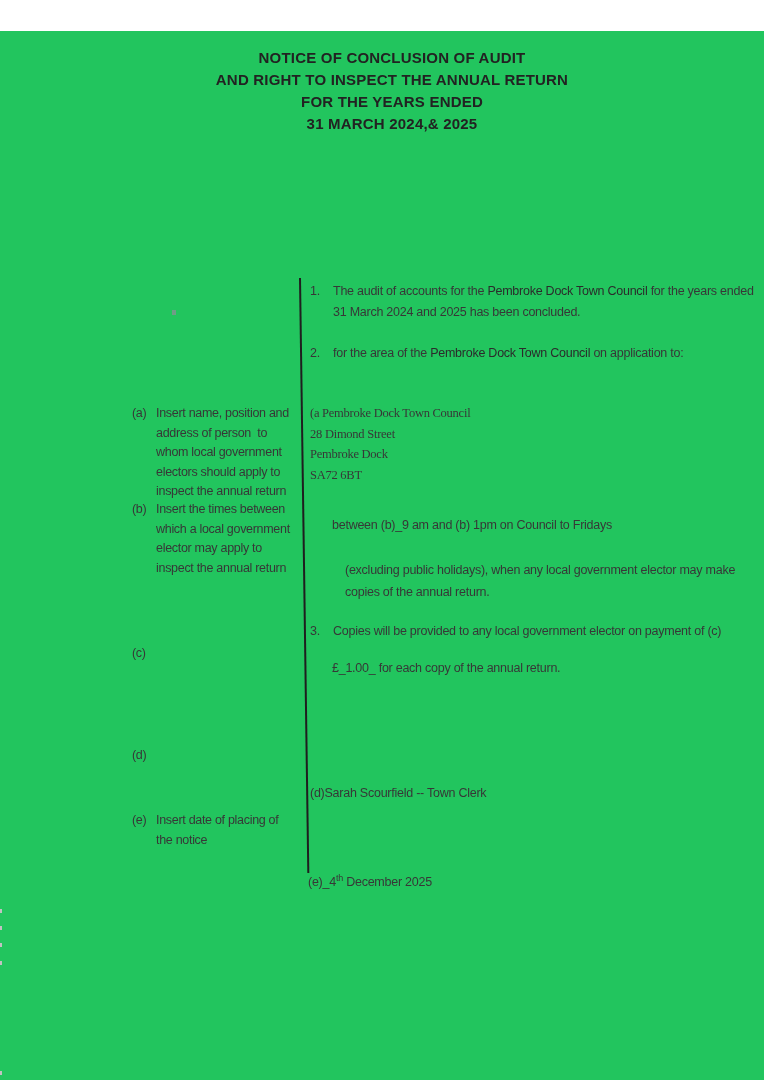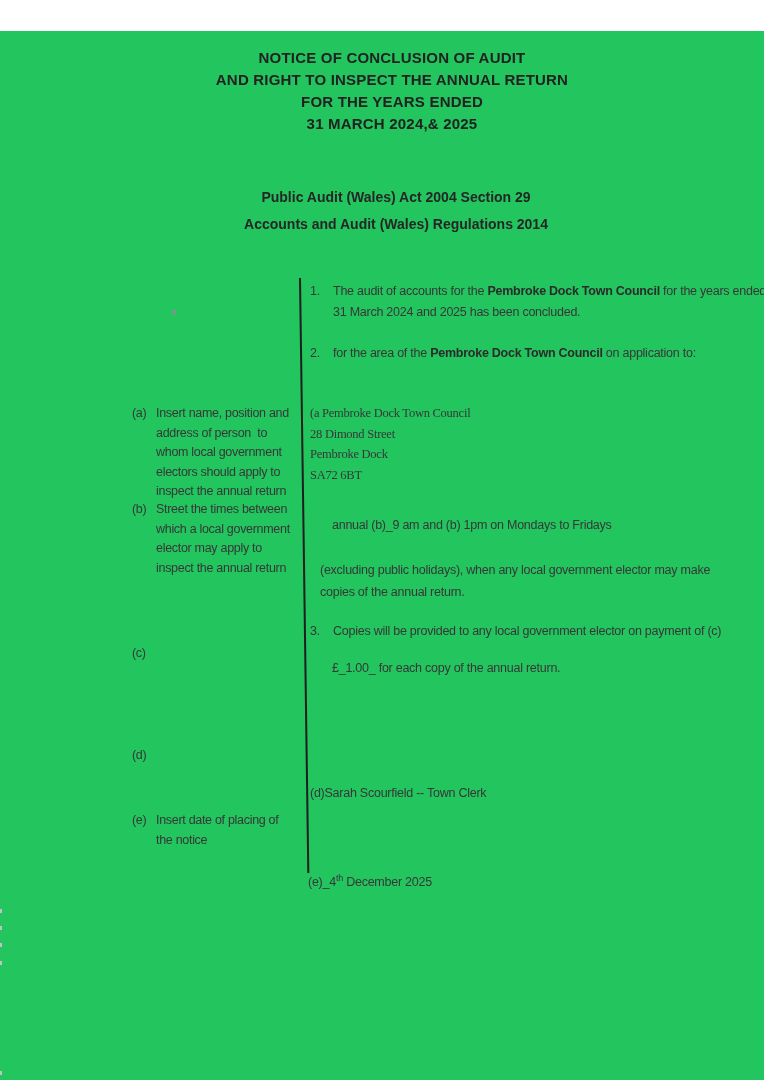--- a/index.html
+++ b/index.html
@@ -43,45 +43,41 @@
   }
   .margin-note .nlabel { width: 24px; flex: 0 0 24px; }
   .addr { line-height: 20.7px; font-family: Liberation Serif, serif; }
   .v-rule {
     left: 299px; top: 247px;
     width: 2.4px; height: 595px;
     background: #1f1f1f;
     transform: rotate(-0.8deg);
     transform-origin: top center;
   }
-  b { font-weight: 700; color: #2b2b2b; }
+  b { font-weight: 400; color: #2b2b2b; }
   sup { font-size: 9px; vertical-align: super; line-height: 0; }
   .speck { width: 4px; height: 5px; background: #8a8f96; opacity: 0.75; }
   .edge-mark { left: 0; width: 2px; height: 4px; background: #c2c2c2; }
   .bottom-shade {
     left: 0; bottom: 0; width: 764px; height: 6px;
     background: linear-gradient(to bottom, rgba(255,255,255,0), #f0f0f0);
   }
 </style>
 </head>
 <body>
 
 <div class="page">
 
   <div class="abs doc-title bind-lines">
       <div>NOTICE OF CONCLUSION OF AUDIT</div>
       <div>AND RIGHT TO INSPECT THE ANNUAL RETURN</div>
       <div>FOR THE YEARS ENDED</div>
       <div>31 MARCH 2024,&amp; 2025</div>
     </div>
 
-  <div class="abs act-ref bind-lines">
-      <div>Public Audit (Wales) Act 2004 Section 29</div>
-      <div>Accounts and Audit (Wales) Regulations 2014</div>
-    </div>
 
   <div class="abs v-rule"></div>
 
   <div class="abs num-item body-text lh21" style="top:250px; left:310px;">
     <span class="num">1.</span>
     <div class="itext">
       <div><span>The audit of accounts for the </span><b>Pembroke Dock Town Council</b><span> for the years ended</span></div>
       <div>31 March 2024 and 2025 has been concluded.</div>
     </div>
   </div>
@@ -107,30 +103,30 @@
   <div class="abs body-text addr bind-lines" style="top:372px; left:310px;">
       <div>(a Pembroke Dock Town Council</div>
       <div>28 Dimond Street</div>
       <div>Pembroke Dock</div>
       <div>SA72 6BT</div>
     </div>
 
   <div class="abs margin-note" style="top:469px;">
     <span class="nlabel">(b)</span>
     <div class="bind-lines">
-        <div>Street the times between</div>
+        <div>Insert the times between</div>
         <div>which a local government</div>
         <div>elector may apply to</div>
         <div>inspect the annual return</div>
       </div>
   </div>
 
-  <div class="abs body-text" style="top:487px; left:332px; white-space:pre;">annual (b)_9 am and (b) 1pm on Mondays to Fridays</div>
+  <div class="abs body-text" style="top:487px; left:332px; white-space:pre;">between (b)_9 am and (b) 1pm on Council to Fridays</div>
 
-  <div class="abs body-text lh22 bind-lines" style="top:528px; left:320px;">
+  <div class="abs body-text lh22 bind-lines" style="top:528px; left:345px;">
       <div>(excluding public holidays), when any local government elector may make</div>
       <div>copies of the annual return.</div>
     </div>
 
   <div class="abs num-item body-text lh21" style="top:590px; left:310px;">
     <span class="num">3.</span>
     <div class="itext">
       <div>Copies will be provided to any local government elector on payment of (c)</div>
     </div>
   </div>

